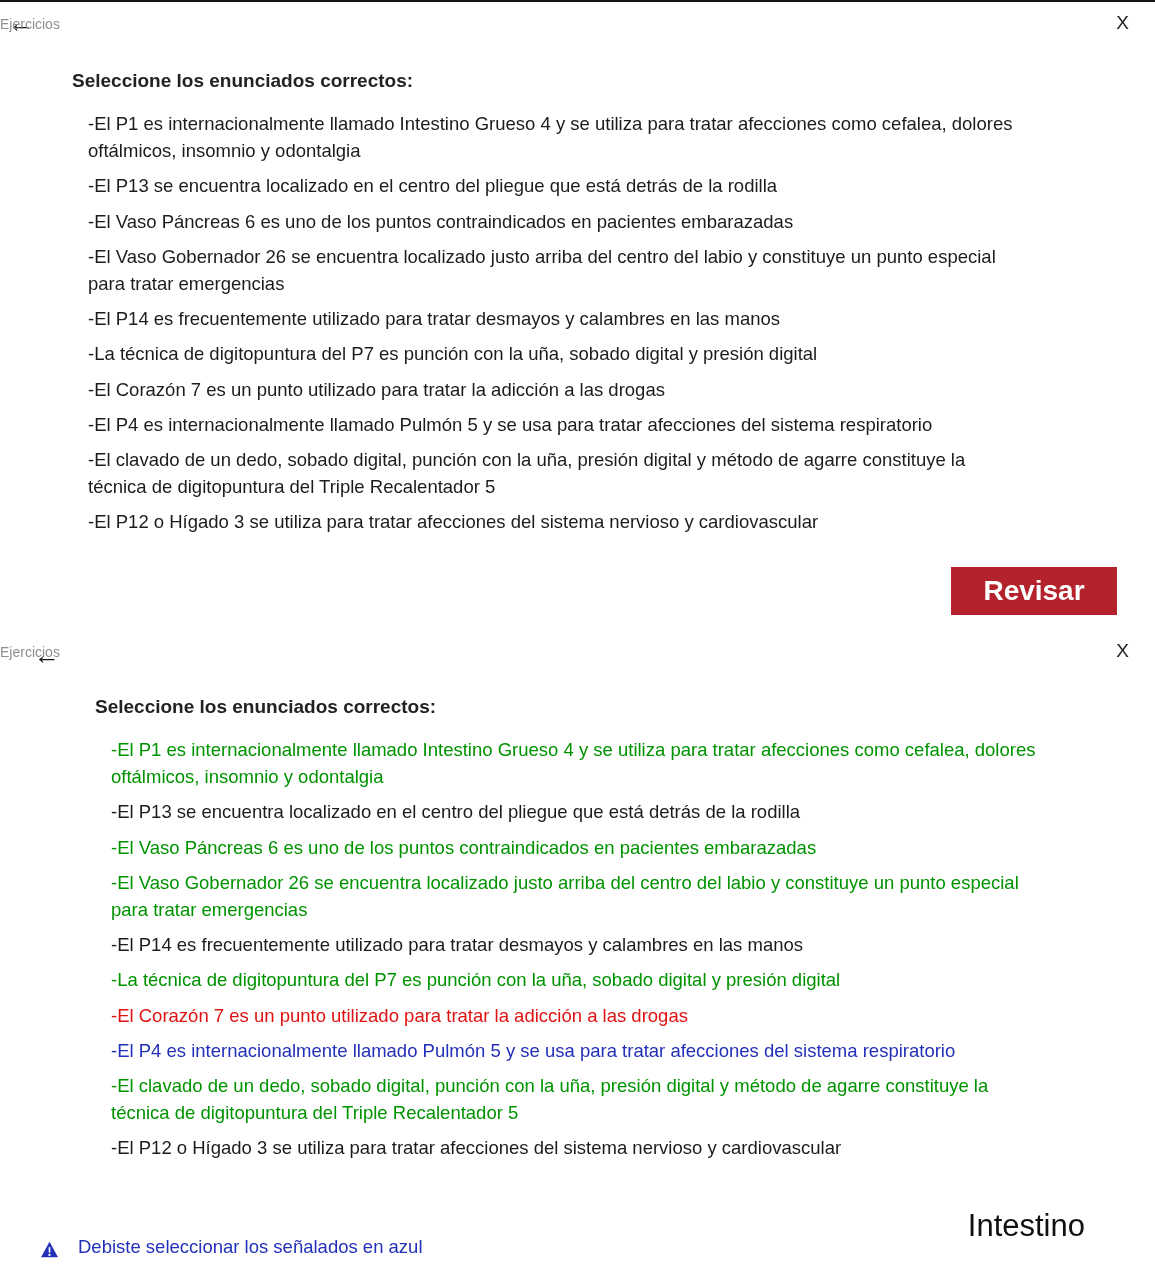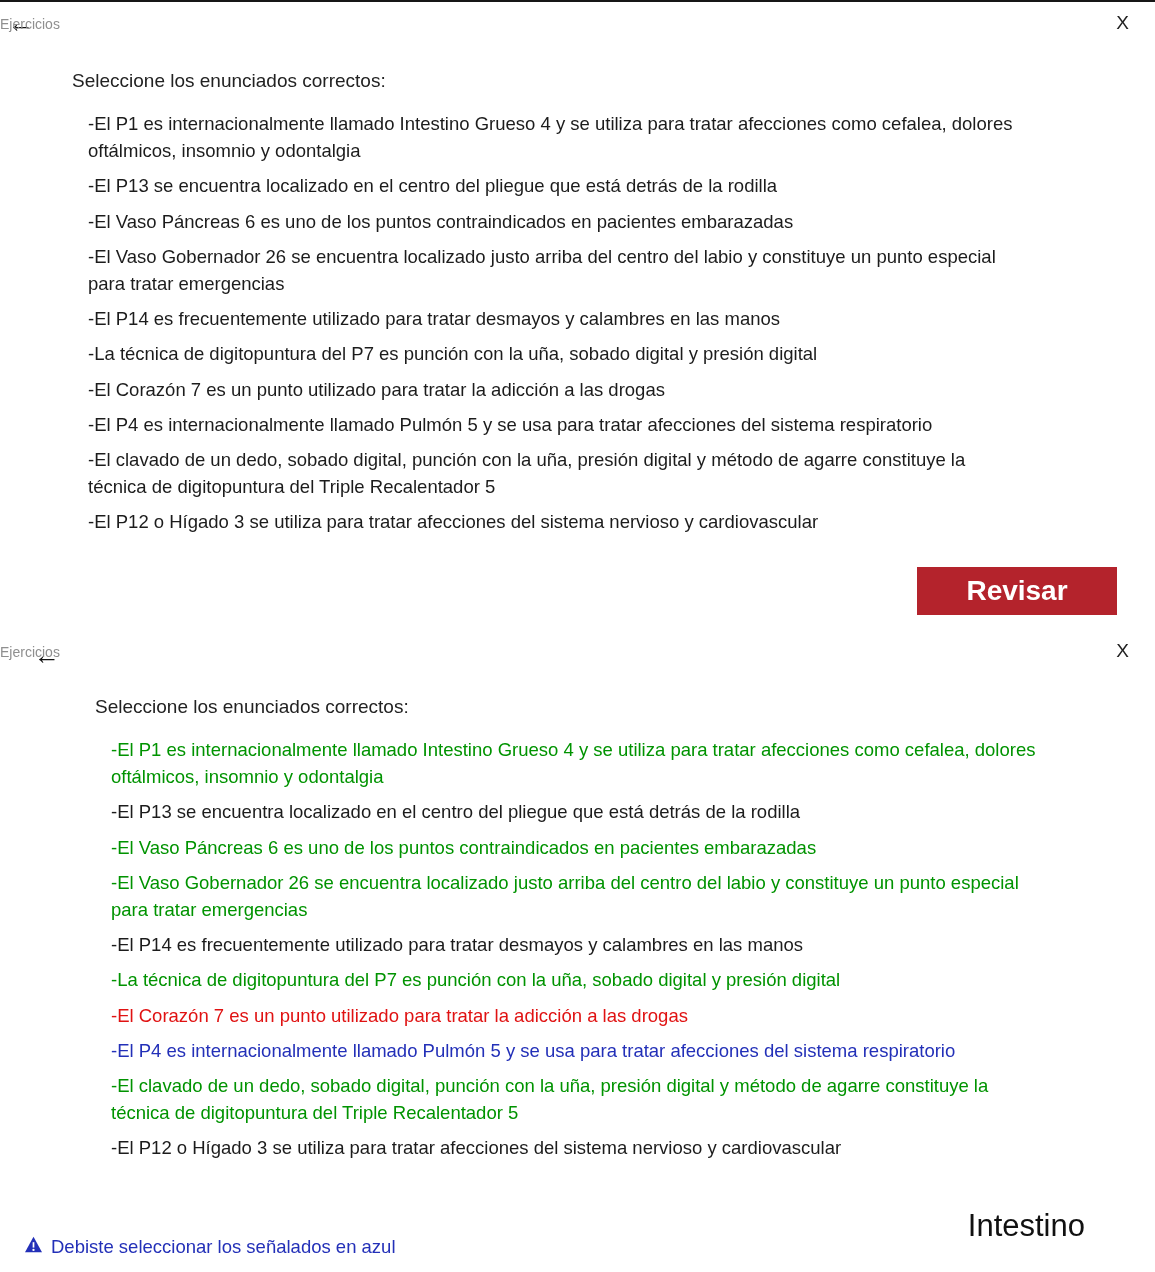--- a/index.html
+++ b/index.html
@@ -68,41 +68,41 @@
   #panel-quiz .content {
     padding: 28px 0 0 72px;
     width: 1035px;
   }
   #panel-review .content {
     padding: 26px 0 0 95px;
     width: 1060px;
   }
   .heading {
     font-size: 19px;
-    font-weight: 400;
+    font-weight: 700;
     color: #222;
     margin: 0 0 18px 0;
   }
   .statement {
     font-size: 18.5px;
     line-height: 1.47;
     margin: 8px 16px;
     color: #1c1c1c;
   }
   
   #panel-review .statement[data-state="correct"] { color: #009300; }
   #panel-review .statement[data-state="wrong"]   { color: #e01212; }
   #panel-review .statement[data-state="missed"]  { color: #2330b8; }
   #panel-review .statement[data-state="neutral"] { color: #1c1c1c; }
 
   .revisar-btn {
     position: absolute;
     right: 38px;
     bottom: 15px;
-    width: 200px;
+    width: 166px;
     height: 48px;
     background: #b4232c;
     color: #ffffff;
     font-family: "Liberation Sans", sans-serif;
     font-size: 28px;
     font-weight: 600;
     border: none;
     cursor: pointer;
     text-align: center;
     line-height: 48px;
@@ -116,24 +116,24 @@
     bottom: 0;
     height: 78px;
   }
   .legend {
     position: absolute;
     left: 24px;
     bottom: 8px;
   }
   .legend-item {
     display: flex;
-    align-items: flex-start;
-    gap: 8px;
+    align-items: flex-end;
+    gap: 19px;
     font-size: 18.5px;
-    margin: 6px 0;
+    margin: 6px 16px;
   }
   .legend-item.missed { color: #2330b8; }
   .legend-item.wrong  { color: #e01212; }
   .legend-item svg { flex: 0 0 auto; display: block; }
   .siguiente {
     position: absolute;
     right: 70px;
     bottom: 28px;
     font-size: 31px;
     color: #111;

